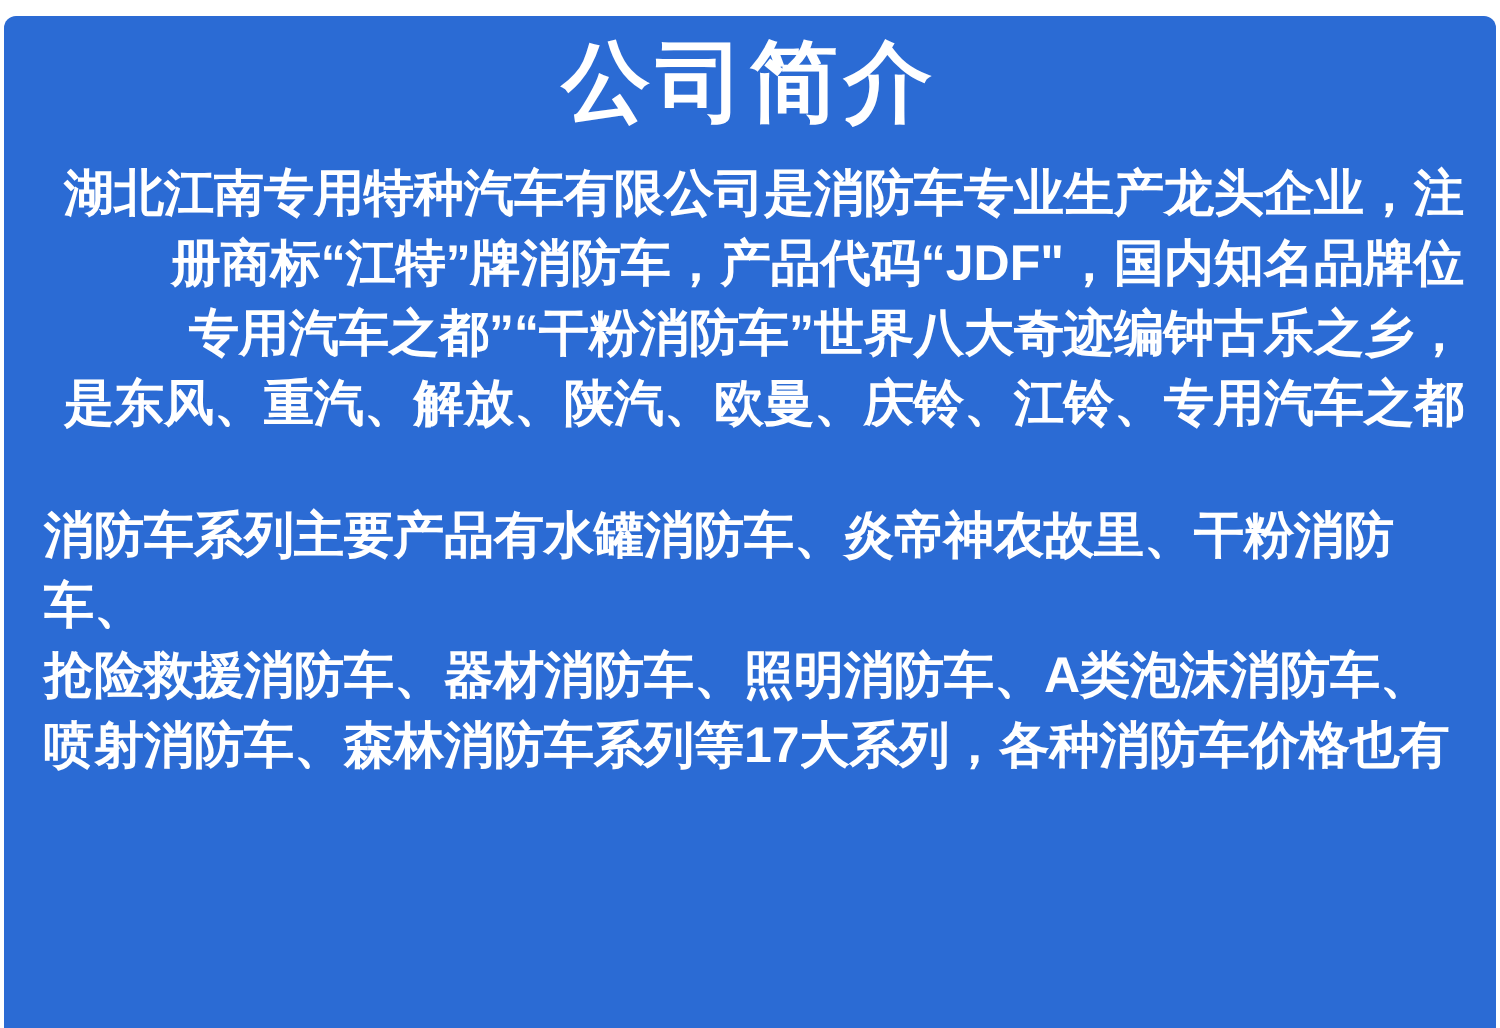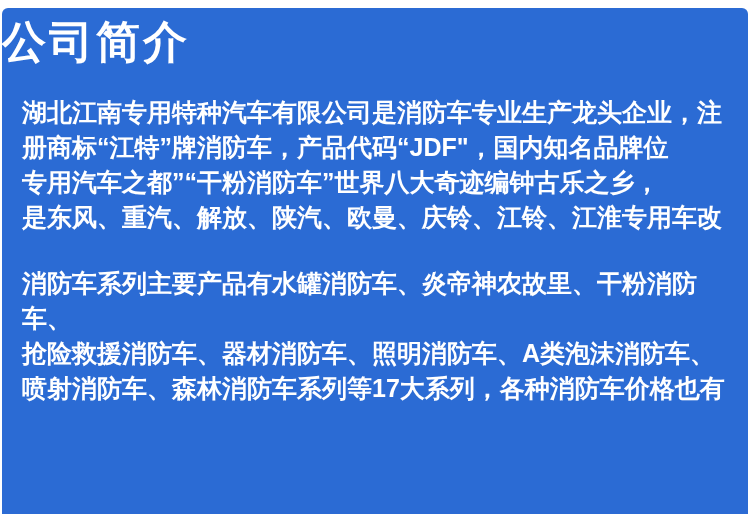--- a/index.html
+++ b/index.html
@@ -20,55 +20,56 @@
     width: 746px;
     height: 506px;
     background: #2b6bd4;
     border-radius: 6px 6px 0 0;
     box-sizing: border-box;
   }
   .title {
     margin-top: 6px;
     height: 56px;
     line-height: 56px;
-    text-align: left;
+    text-align: center;
     color: #ffffff;
     font-size: 44px;
     font-weight: bold;
     letter-spacing: 3px;
   }
   .content {
     padding: 0 16px 0 20px;
     color: #ffffff;
     font-size: 25px;
     font-weight: bold;
     line-height: 35px;
   }
   .paragraph-1 {
-    margin-top: 25px;
+    margin-top: 10px;
+    text-align: right;
   }
   .paragraph-2 {
     margin-top: 31px;
   }
   .line {
     min-height: 35px;
   }
 </style>
 </head>
 <body>
 
 <div class="panel">
   <div class="title">公司简介</div>
 
   <div class="content">
     <div class="paragraph-1">
       <div class="line">湖北江南专用特种汽车有限公司是消防车专业生产龙头企业，注</div>
       <div class="line">册商标“江特”牌消防车，产品代码“JDF"，国内知名品牌位</div>
       <div class="line">专用汽车之都”“干粉消防车”世界八大奇迹编钟古乐之乡，</div>
-      <div class="line">是东风、重汽、解放、陕汽、欧曼、庆铃、江铃、江淮专用车改</div>
+      <div class="line">是东风、重汽、解放、陕汽、欧曼、庆铃、江铃、专用汽车之都</div>
     </div>
 
     <div class="paragraph-2">
       <div class="line">消防车系列主要产品有水罐消防车、炎帝神农故里、干粉消防车、</div>
       <div class="line">抢险救援消防车、器材消防车、照明消防车、A类泡沫消防车、</div>
       <div class="line">喷射消防车、森林消防车系列等17大系列，各种消防车价格也有</div>
     </div>
   </div>
 </div>
 

